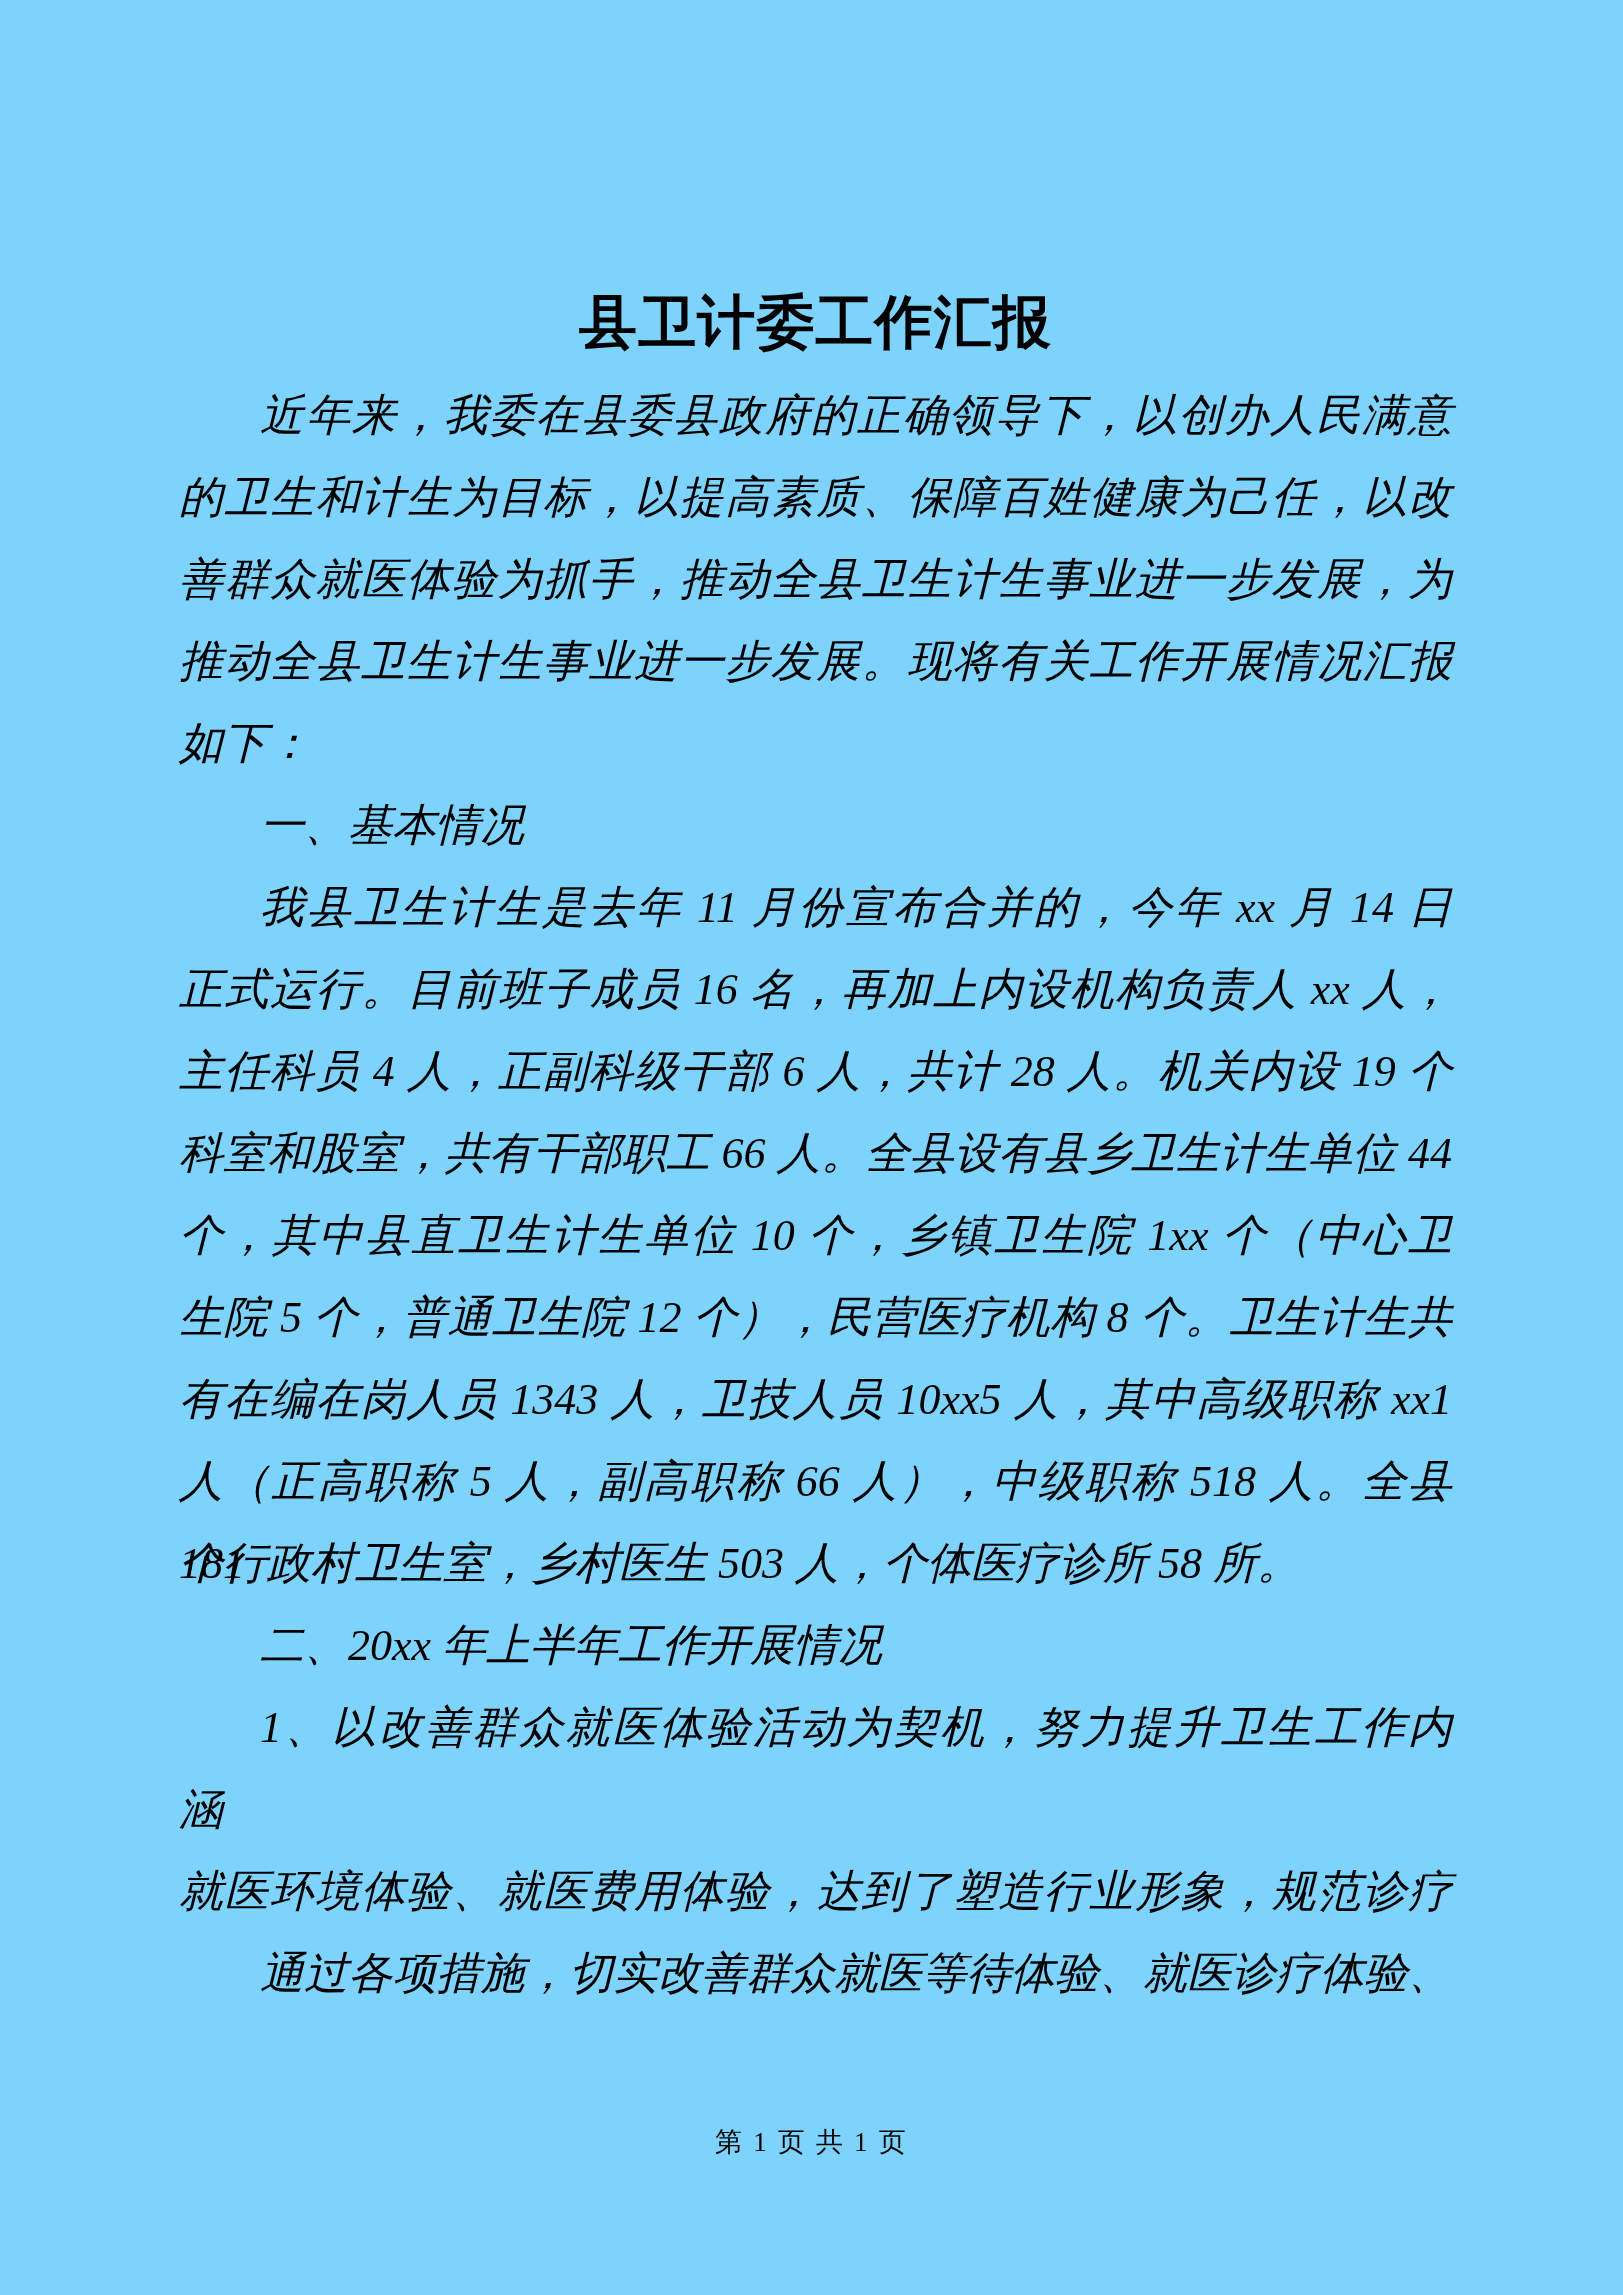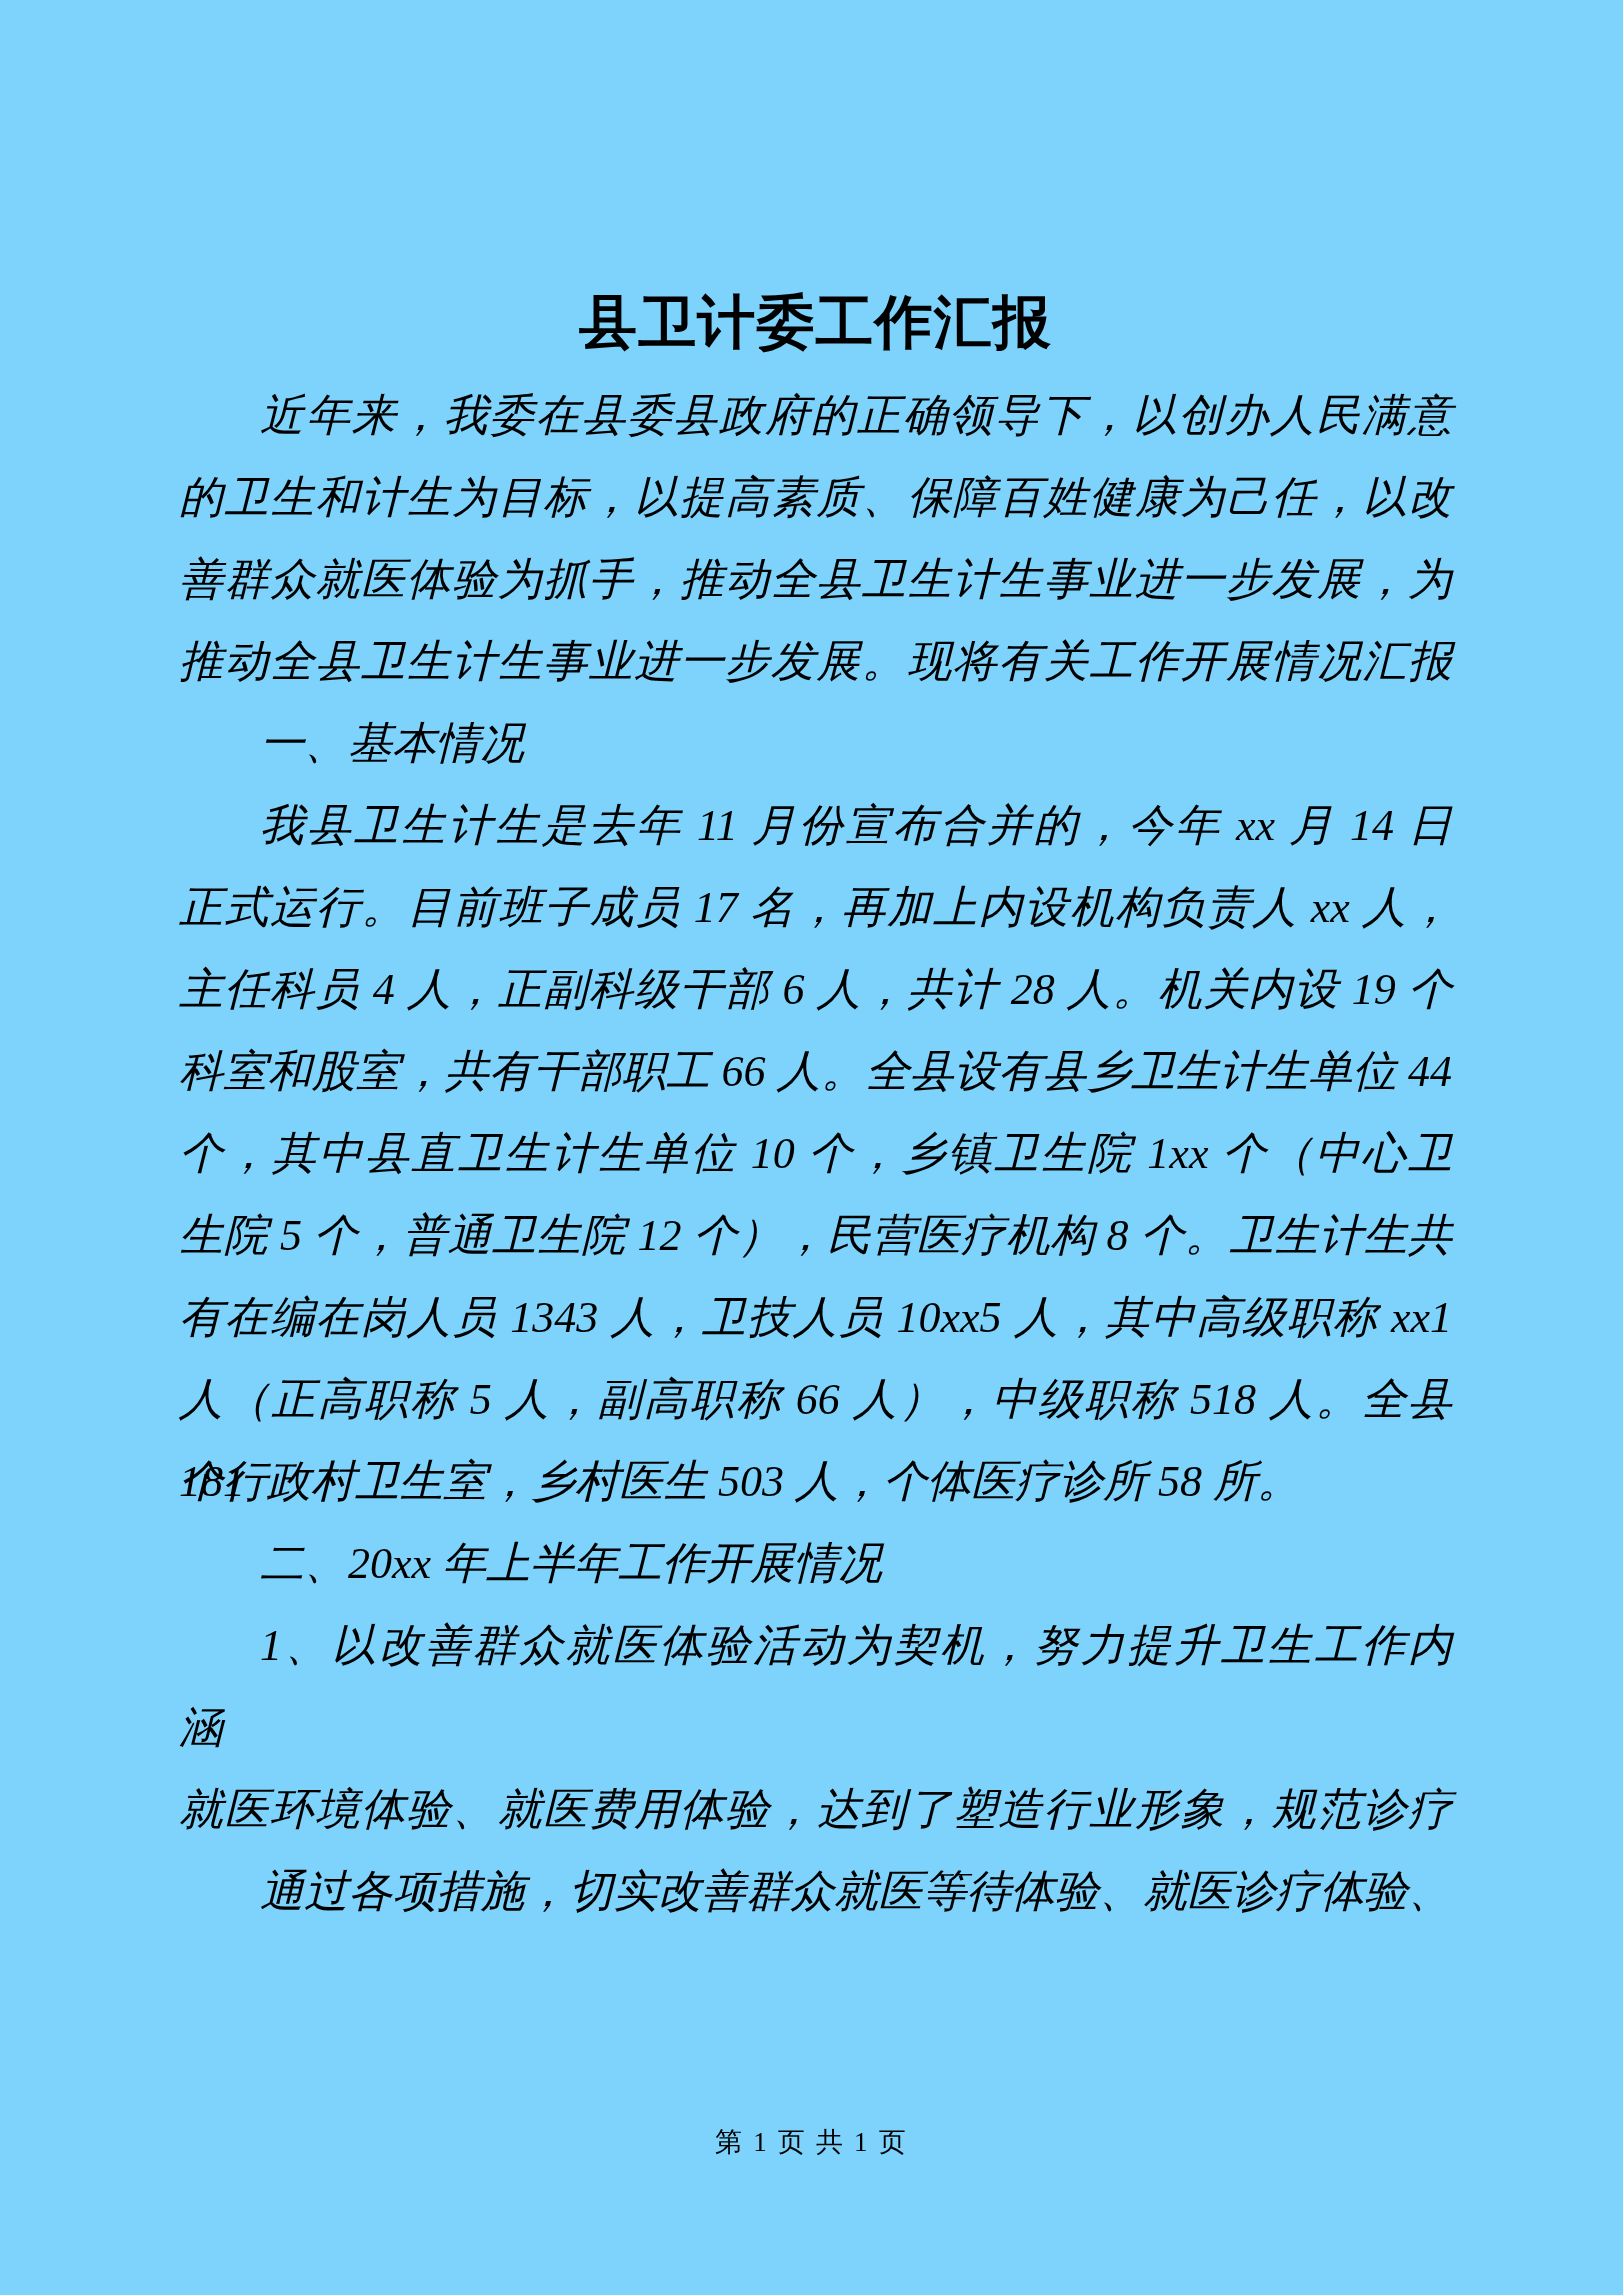--- a/index.html
+++ b/index.html
@@ -67,23 +67,24 @@
 <body>
 
 <div class="page">
   <div class="content">
     <h1 class="title">县卫计委工作汇报</h1>
     <div class="body">
       <div class="line indent">近年来，我委在县委县政府的正确领导下，以创办人民满意</div>
       <div class="line">的卫生和计生为目标，以提高素质、保障百姓健康为己任，以改</div>
       <div class="line">善群众就医体验为抓手，推动全县卫生计生事业进一步发展，为</div>
       <div class="line">推动全县卫生计生事业进一步发展。现将有关工作开展情况汇报</div>
+      <div class="line end">如下：</div>
       <div class="line indent end">一、基本情况</div>
       <div class="line indent">我县卫生计生是去年 11 月份宣布合并的，今年 xx 月 14 日</div>
-      <div class="line">正式运行。目前班子成员 17 名，再加上内设机构负责人 xx 人，</div>
+      <div class="line">正式运行。目前班子成员 16 名，再加上内设机构负责人 xx 人，</div>
       <div class="line">主任科员 4 人，正副科级干部 6 人，共计 28 人。机关内设 19 个</div>
       <div class="line">科室和股室，共有干部职工 66 人。全县设有县乡卫生计生单位 44</div>
       <div class="line">个，其中县直卫生计生单位 10 个，乡镇卫生院 1xx 个（中心卫</div>
       <div class="line">生院 5 个，普通卫生院 12 个），民营医疗机构 8 个。卫生计生共</div>
       <div class="line">有在编在岗人员 1343 人，卫技人员 10xx5 人，其中高级职称 xx1</div>
       <div class="line">人（正高职称 5 人，副高职称 66 人），中级职称 518 人。全县 181</div>
       <div class="line end">个行政村卫生室，乡村医生 503 人，个体医疗诊所 58 所。</div>
       <div class="line indent end">二、20xx 年上半年工作开展情况</div>
       <div class="line indent">1、以改善群众就医体验活动为契机，努力提升卫生工作内</div>
       <div class="line end">涵</div>

